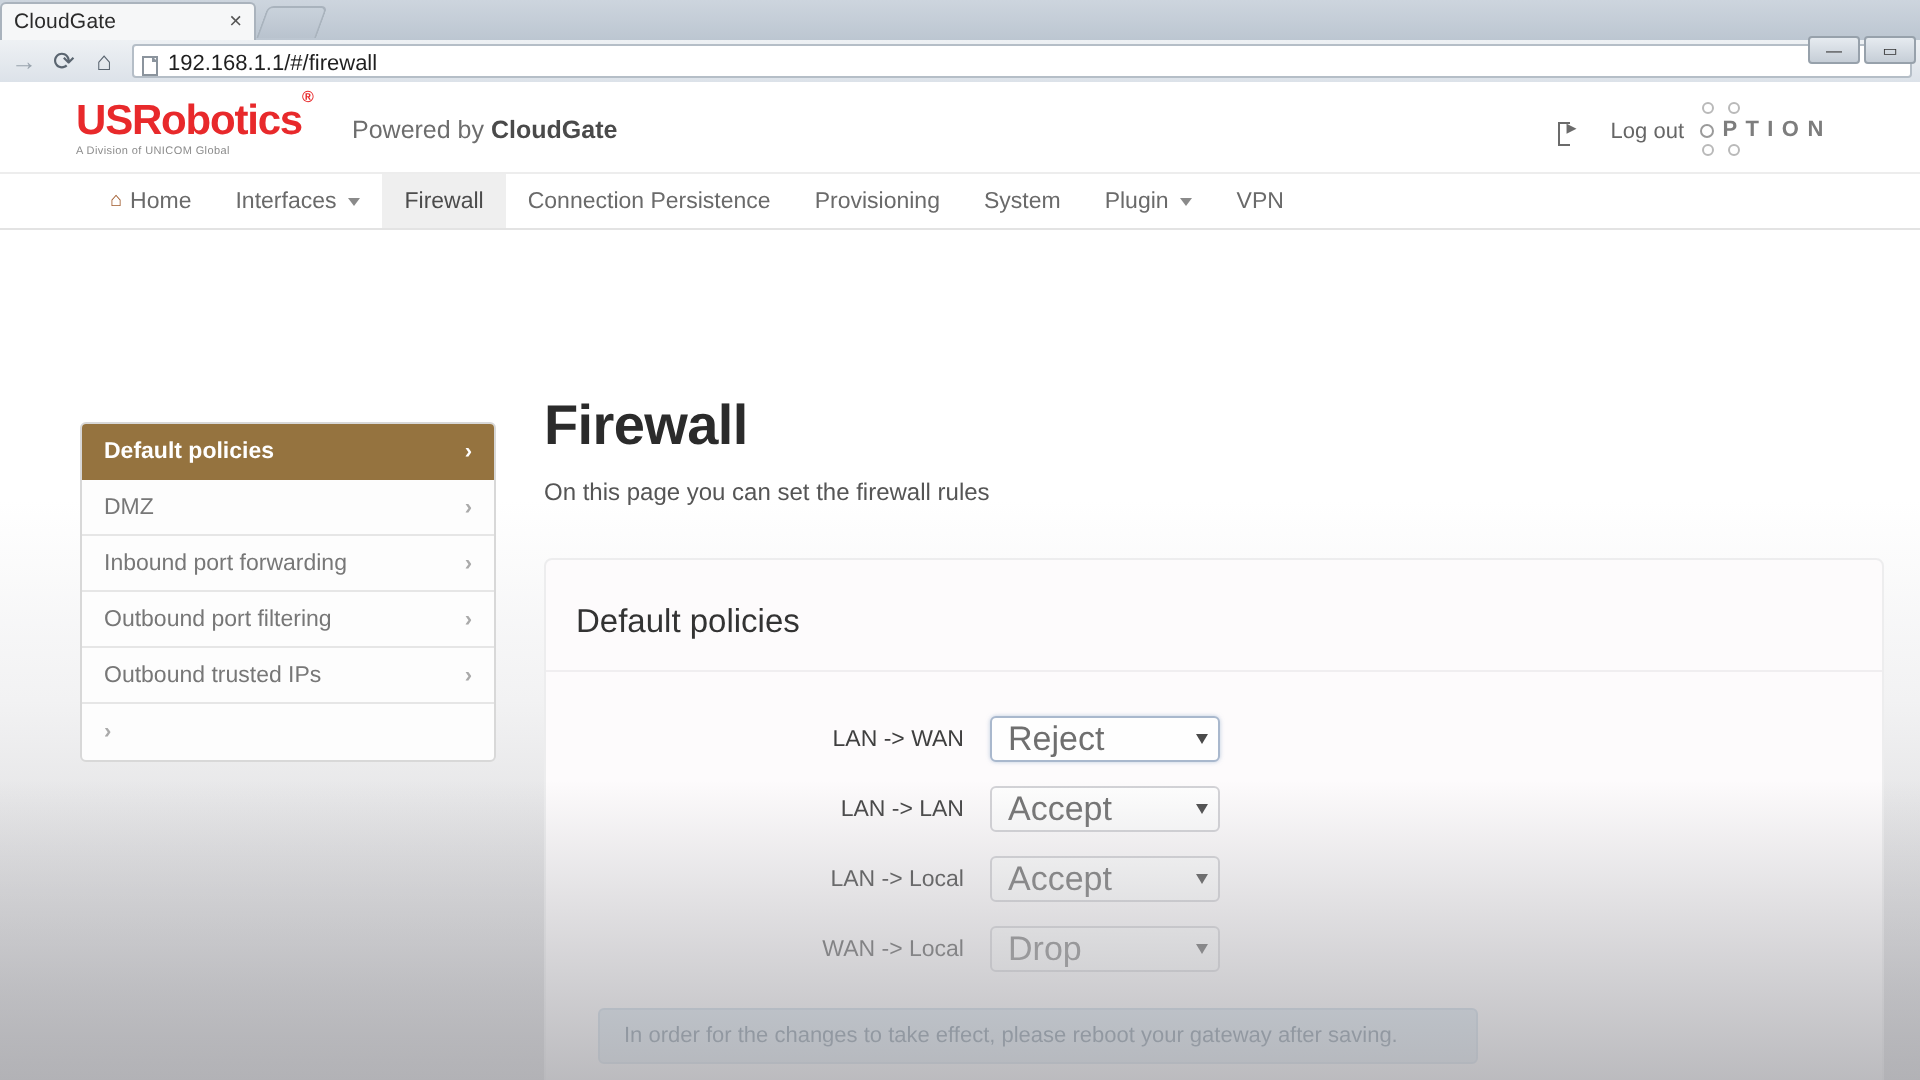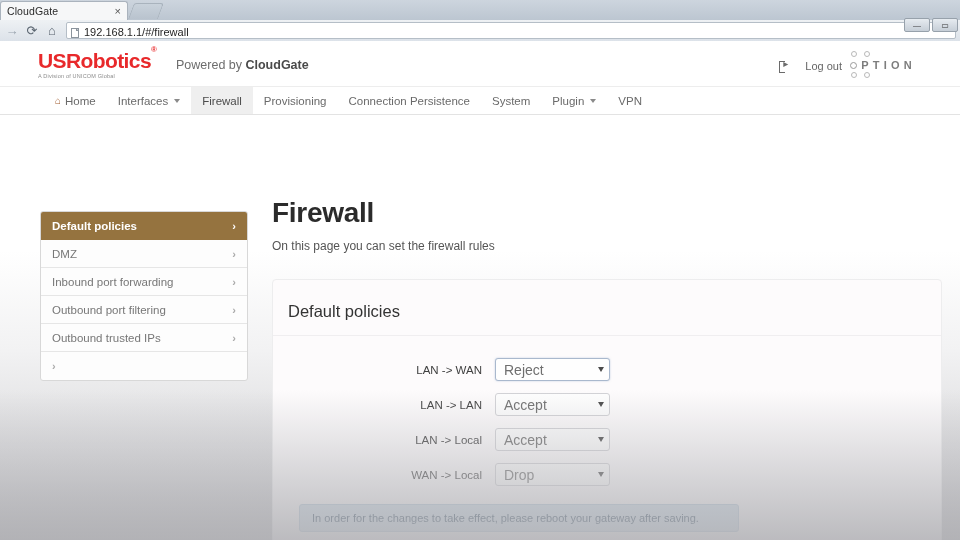--- a/index.html
+++ b/index.html
@@ -208,21 +208,21 @@
     display: flex; align-items: center; margin-bottom: 12px;
   }
   .form-label {
     width: 222px; text-align: right; padding-right: 13px;
     font-size: 11.5px; color: #3f3f3f;
   }
   .select {
     width: 115px; height: 23px; background: #fefefe;
     border: 1px solid #d2d2d6; border-radius: 3px;
     display: flex; align-items: center; justify-content: space-between;
-    padding: 0 5px 0 8px; font-size: 14px; color: #6f6f6f; cursor: pointer;
+    padding: 0 5px 0 8px; font-size: 17px; color: #6f6f6f; cursor: pointer;
   }
   .select.focused { border-color: #a9b8cd; box-shadow: 0 0 2px rgba(140,165,200,.55); }
   .sel-caret {
     width: 0; height: 0; border-left: 3.5px solid transparent;
     border-right: 3.5px solid transparent; border-top: 5px solid #4a4a4a;
   }
 
   .notice {
     margin: 18px 0 0 26px; width: 440px; background: #cfdeea;
     border: 1px solid #b6cadb; border-radius: 3px;
@@ -305,24 +305,24 @@
           <span>Home</span>
         </div>
         <div class="nav-item">
           <span>Interfaces</span>
           <span class="caret"></span>
         </div>
         <div class="nav-item active">
           <span>Firewall</span>
         </div>
         <div class="nav-item">
+          <span>Connection Persistence</span>
+        </div>
+        <div class="nav-item">
           <span>Provisioning</span>
-        </div>
-        <div class="nav-item">
-          <span>Connection Persistence</span>
         </div>
         <div class="nav-item">
           <span>System</span>
         </div>
         <div class="nav-item">
           <span>Plugin</span>
           <span class="caret"></span>
         </div>
         <div class="nav-item">
           <span>VPN</span>

